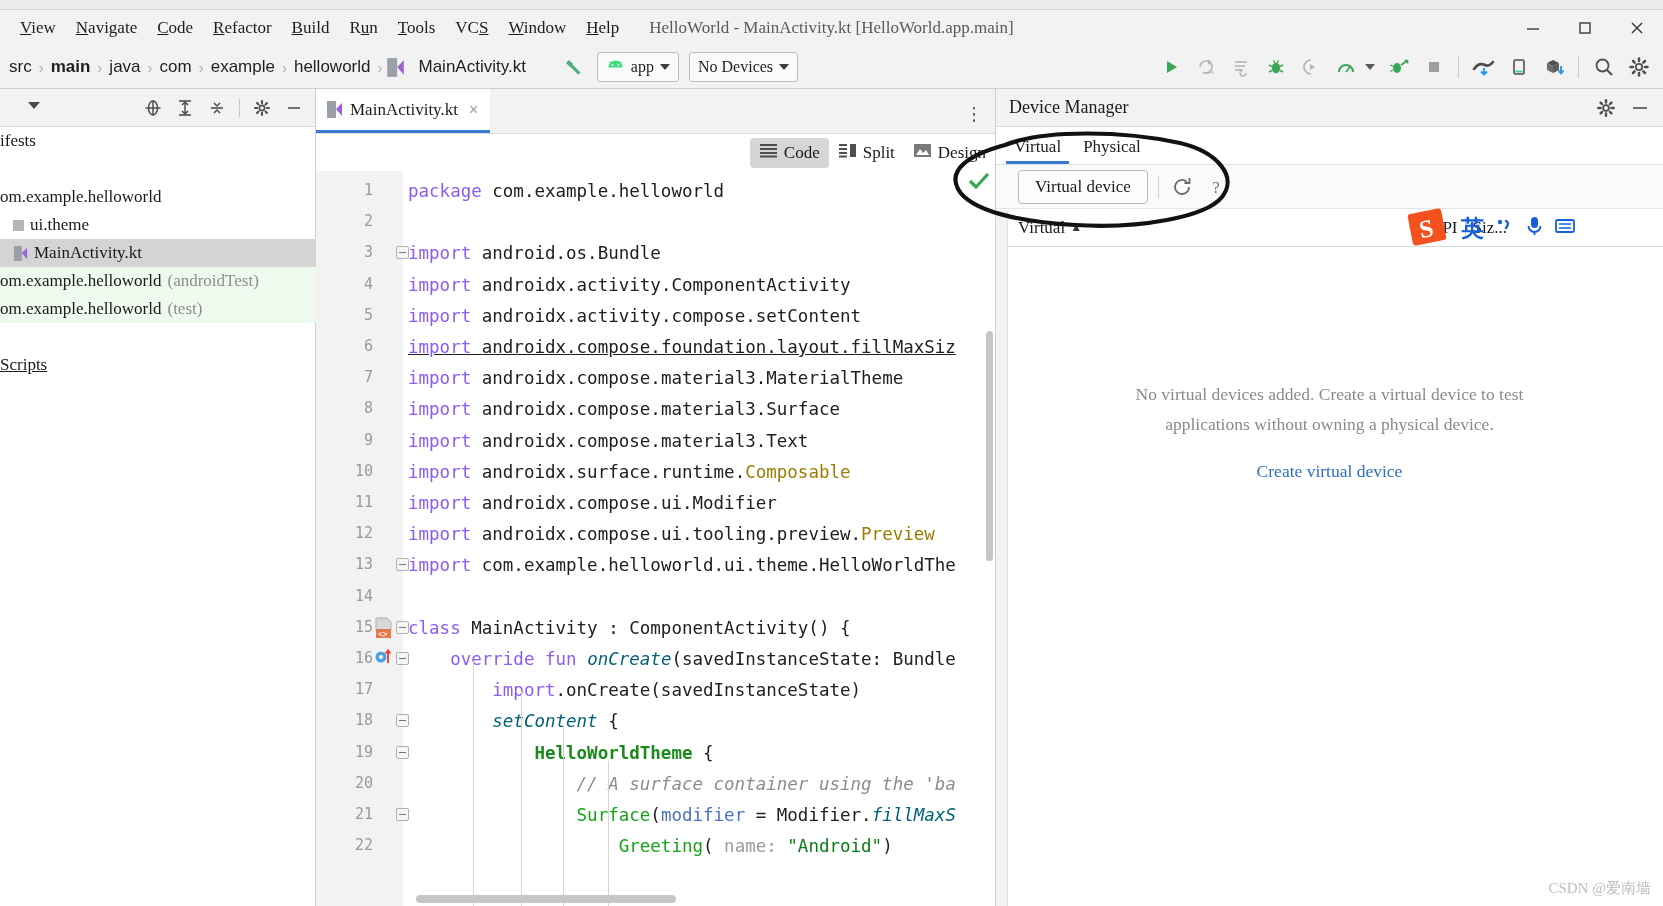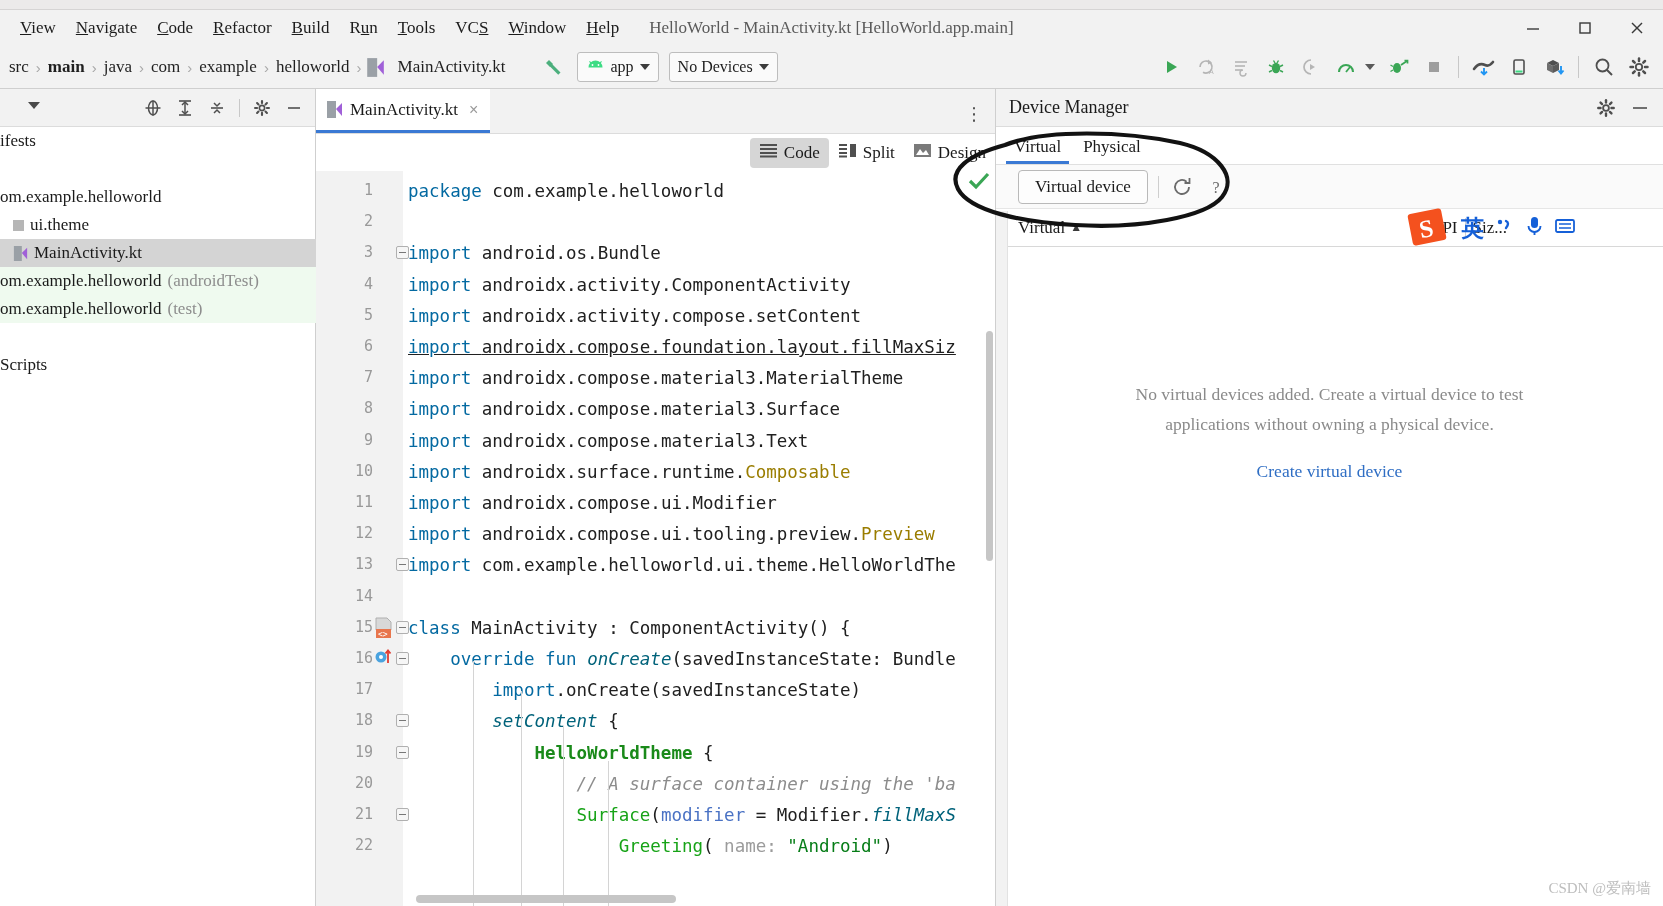--- a/index.html
+++ b/index.html
@@ -39,21 +39,21 @@
 
   
   .toolbar {
     position:absolute; left:0; top:46px; width:1663px; height:43px;
     background:#f2f2f2; border-bottom:1px solid #cfcfcf;
     display:flex; align-items:center;
   }
   .crumbs { display:flex; align-items:center; padding-left:2px; }
   .crumb {
     font-size:17px; color:#1f1f1f; padding:0 7px; white-space:nowrap;
-    font-family:Liberation Serif, serif;
+    font-family:Liberation Sans, sans-serif;
   }
   .crumb.bold { font-weight:bold; }
   .crumb-sep { color:#a8a8a8; font-size:15px; }
   .crumb-file { display:flex; align-items:center; gap:6px; padding-left:4px; }
 
   .tb-right { margin-left:auto; display:flex; align-items:center; padding-right:8px; gap:2px; }
   .tb-ico {
     width:33px; height:33px; display:flex; align-items:center; justify-content:center;
   }
   .tb-sep { width:1px; height:22px; background:#c8c8c8; margin:0 6px; }
@@ -116,21 +116,21 @@
   .gutter { position:absolute; left:0; top:0; width:87px; height:735px; background:#f2f2f2; }
   .code { position:absolute; left:87px; top:0; right:0; height:735px; }
   .ln {
     position:absolute; right:0; width:55px; text-align:right;
     font-family:"DejaVu Sans Mono", monospace; font-size:15px; color:#999999;
   }
   .cl {
     position:absolute; left:5px; white-space:pre;
     font-family:"DejaVu Sans Mono", monospace; font-size:17.5px; color:#202020;
   }
-  .kw { color:#0369a1; }
+  .kw { color:#8b5cf6; }
   .anno { color:#9a7d00; }
   .fn { color:#00627a; font-style:italic; }
   .grn { color:#1a8a1a; font-weight:bold; }
   .grn2 { color:#17a317; }
   .cmt { color:#8c8c8c; font-style:italic; }
   .par { color:#4a72c4; }
   .str { color:#067d17; }
   .hint { color:#9b9b9b; }
   .fold {
     position:absolute; width:13px;height:13px;border:1px solid #b0b0b0; background:#f6f6f6;
@@ -444,21 +444,21 @@
         </div>
         <div class="tnode test" style="height: 28px; padding-left: 0px;">
           <span>om.example.helloworld</span>
           <span class="muted">(androidTest)</span>
         </div>
         <div class="tnode test" style="height: 28px; padding-left: 0px;">
           <span>om.example.helloworld</span>
           <span class="muted">(test)</span>
         </div>
         <div class="tnode" style="height: 28px; padding-left: 0px;"></div>
-        <div class="tnode" style="height: 28px; padding-left: 0px;">
+        <div class="tnode" style="height: 28px; padding-left: 0px; text-decoration: underline;">
           <span>Scripts</span>
         </div>
       </div>
   </div>
 
   <div class="editor">
     <div class="tabbar">
       <div class="etab">
         <svg width="17" height="19" viewBox="0 0 17 19">
           <rect x="1" y="1" width="9" height="17" fill="#9aa0a6"></rect>

